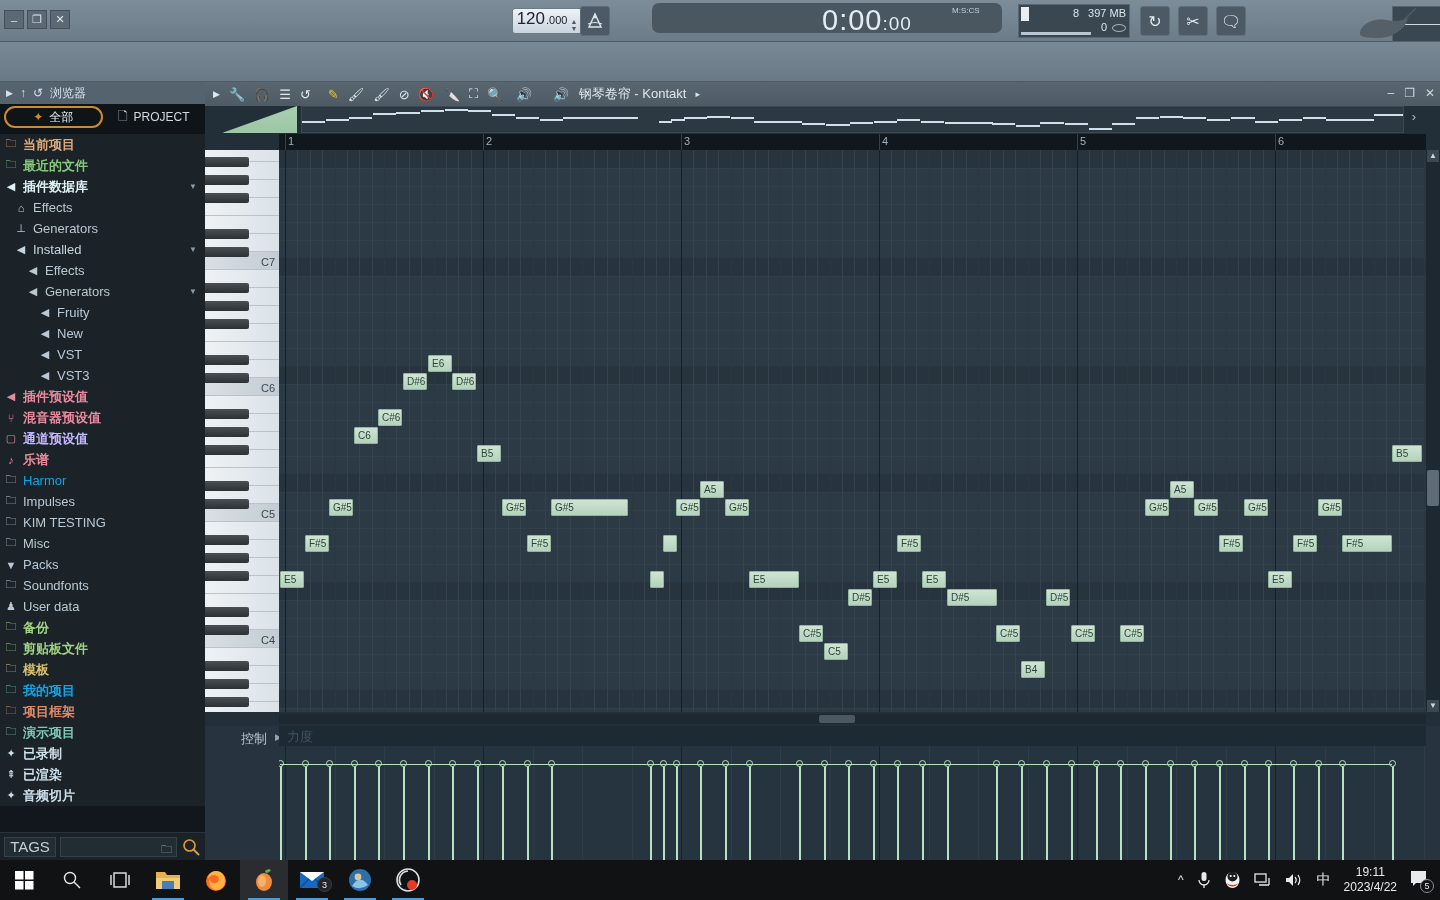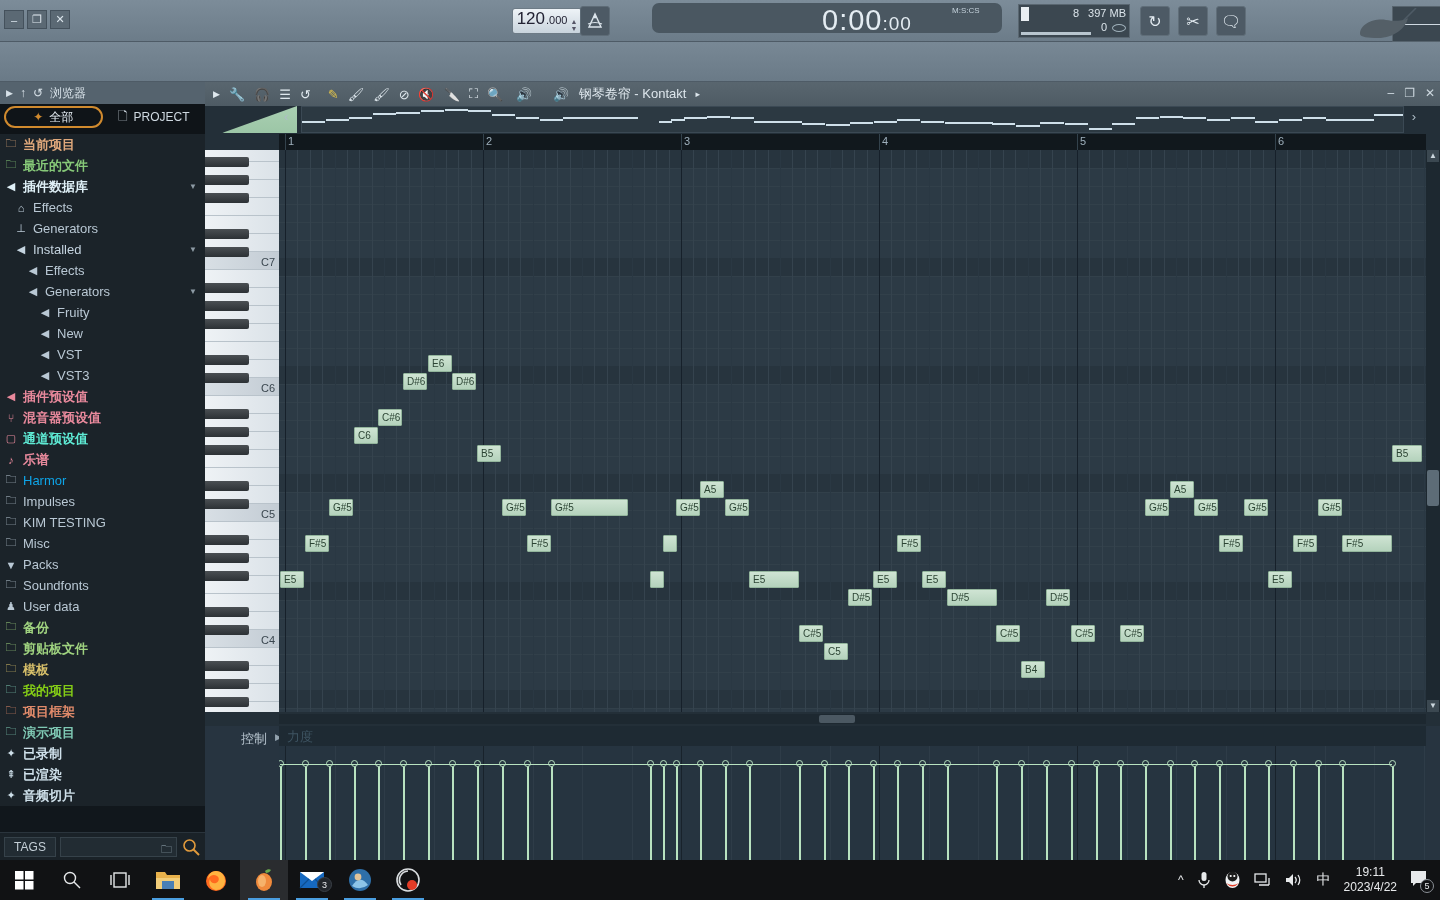--- a/index.html
+++ b/index.html
@@ -139,21 +139,21 @@
   .trow.sel { background:#1b2329; }
   .trow .ic { width:14px; text-align:center; font-size:11px; flex:none; }
   .trow .carat { position:absolute; right:8px; font-size:8px; color:#8d9aa4; }
   .trow.i1 { padding-left:14px; } .trow.i2 { padding-left:26px; }
   .trow.i3 { padding-left:38px; }
   #tagbar { position:absolute; left:0; bottom:0; width:205px; height:28px;
      background:#1a2228; border-top:1px solid #2a343c; display:flex;
      align-items:center; gap:4px; padding:0 4px; }
   #tagbtn { width:52px; height:20px; background:#222c33; border:1px solid #36424a;
      display:flex; align-items:center; justify-content:center;
-     font-size:12px; color:#c4cfd7; }
+     font-size:15px; color:#c4cfd7; }
   #tagfield { flex:1; height:20px; background:#222c33; border:1px solid #36424a;
      position:relative; }
   #tagfield .fo { position:absolute; right:4px; top:3px; font-size:11px; color:#9fb2bd; }
 
   
   #pr { position:absolute; left:205px; top:82px; width:1235px; height:778px;
      background:#232f38; }
   #prtitle { position:absolute; left:0; top:0; width:1235px; height:24px;
      background:linear-gradient(180deg,#59666f,#4e5b64); display:flex;
      align-items:center; gap:9px; padding-left:8px; color:#dde6ec; font-size:13px; }
@@ -483,21 +483,21 @@
         <div class="trow i0 sel" style="position: relative;">
           <span class="ic" style="color: rgb(232, 137, 156);">◀</span>
           <span style="color: rgb(232, 137, 156); font-weight: 700;">插件预设值</span>
         </div>
         <div class="trow i0 sel" style="position: relative;">
           <span class="ic" style="color: rgb(232, 137, 156);">⑂</span>
           <span style="color: rgb(232, 137, 156); font-weight: 700;">混音器预设值</span>
         </div>
         <div class="trow i0 sel" style="position: relative;">
           <span class="ic" style="color: rgb(232, 137, 156);">▢</span>
-          <span style="color: #5eead4; font-weight: 700;">通道预设值</span>
+          <span style="color: #c4b5fd; font-weight: 700;">通道预设值</span>
         </div>
         <div class="trow i0 sel" style="position: relative;">
           <span class="ic" style="color: rgb(232, 137, 156);">♪</span>
           <span style="color: rgb(232, 137, 156); font-weight: 700;">乐谱</span>
         </div>
         <div class="trow i0 sel" style="position: relative;">
           <span class="ic" style="color: rgb(185, 200, 212);">🗀</span>
           <span style="color: #0ea5e9;">Harmor</span>
         </div>
         <div class="trow i0 sel" style="position: relative;">
@@ -531,21 +531,21 @@
         <div class="trow i0 sel" style="position: relative;">
           <span class="ic" style="color: rgb(159, 210, 127);">🗀</span>
           <span style="color: rgb(159, 210, 127); font-weight: 700;">剪贴板文件</span>
         </div>
         <div class="trow i0 sel" style="position: relative;">
           <span class="ic" style="color: rgb(216, 192, 106);">🗀</span>
           <span style="color: rgb(216, 192, 106); font-weight: 700;">模板</span>
         </div>
         <div class="trow i0 sel" style="position: relative;">
           <span class="ic" style="color: rgb(127, 201, 180);">🗀</span>
-          <span style="color: #84cc16; font-weight: 700;">我的项目</span>
+          <span style="color: #0ea5e9; font-weight: 700;">我的项目</span>
         </div>
         <div class="trow i0 sel" style="position: relative;">
           <span class="ic" style="color: rgb(224, 138, 106);">🗀</span>
           <span style="color: rgb(224, 138, 106); font-weight: 700;">项目框架</span>
         </div>
         <div class="trow i0 sel" style="position: relative;">
           <span class="ic" style="color: rgb(127, 201, 180);">🗀</span>
           <span style="color: rgb(127, 201, 180); font-weight: 700;">演示项目</span>
         </div>
         <div class="trow i0 sel" style="position: relative;">

